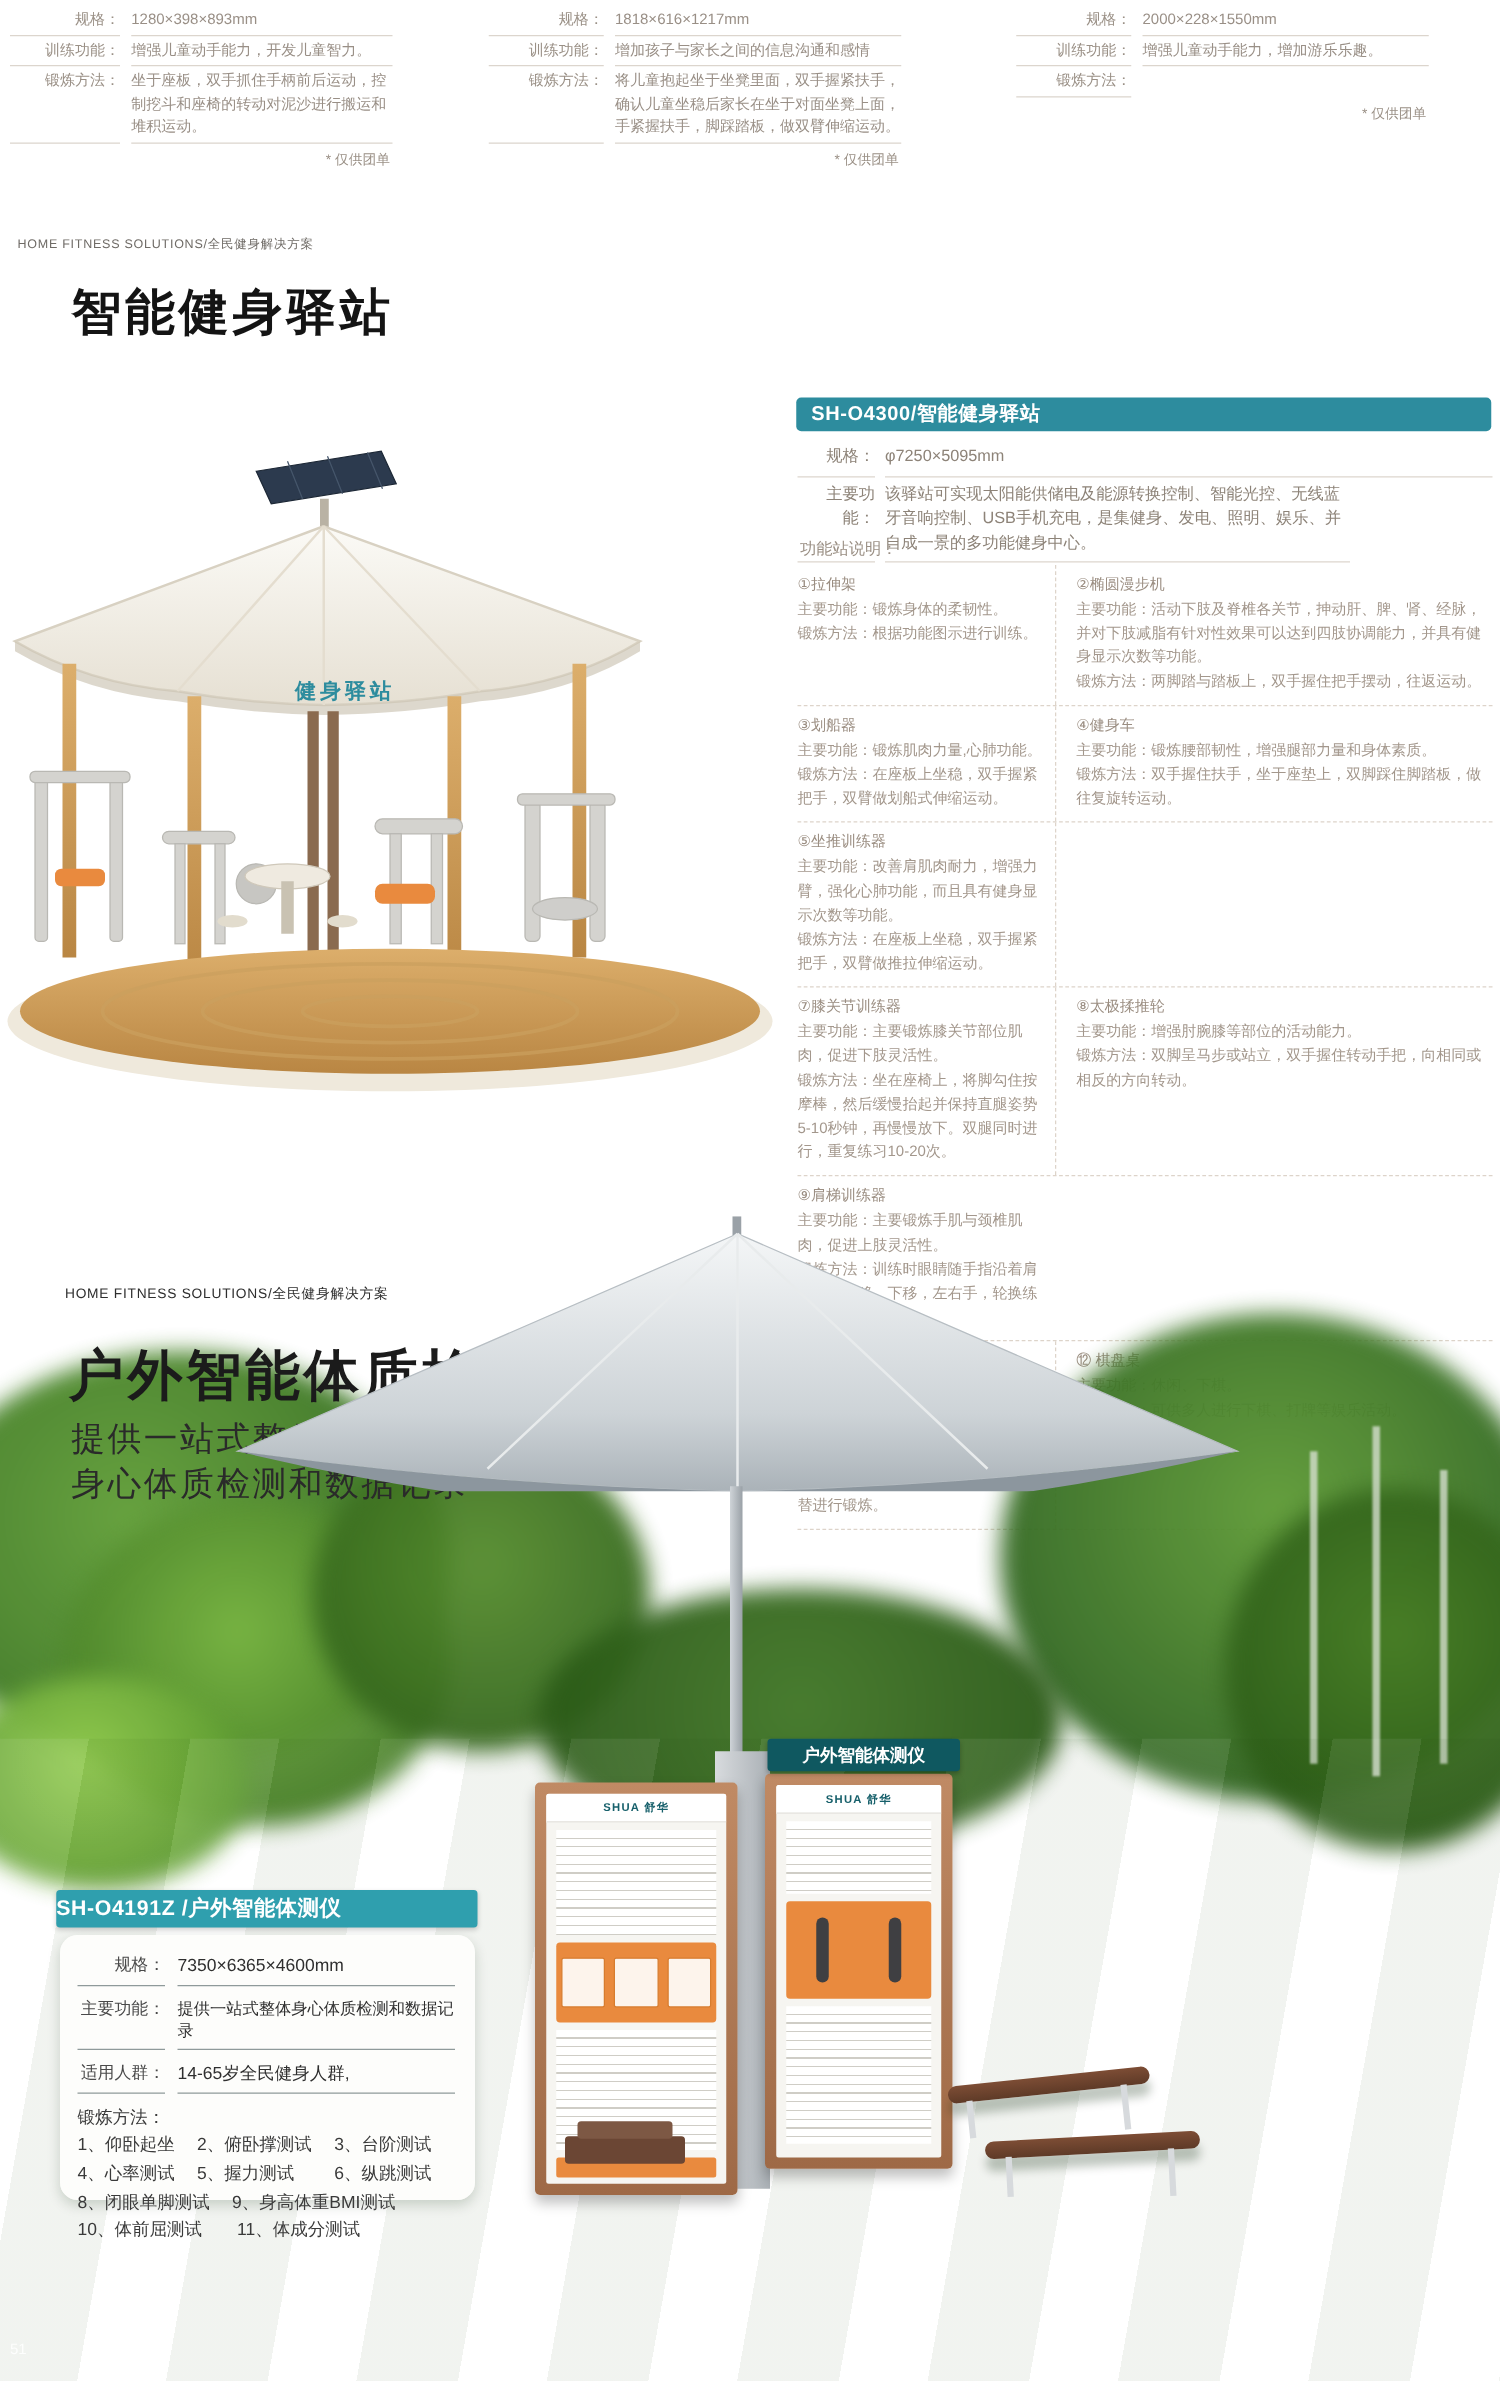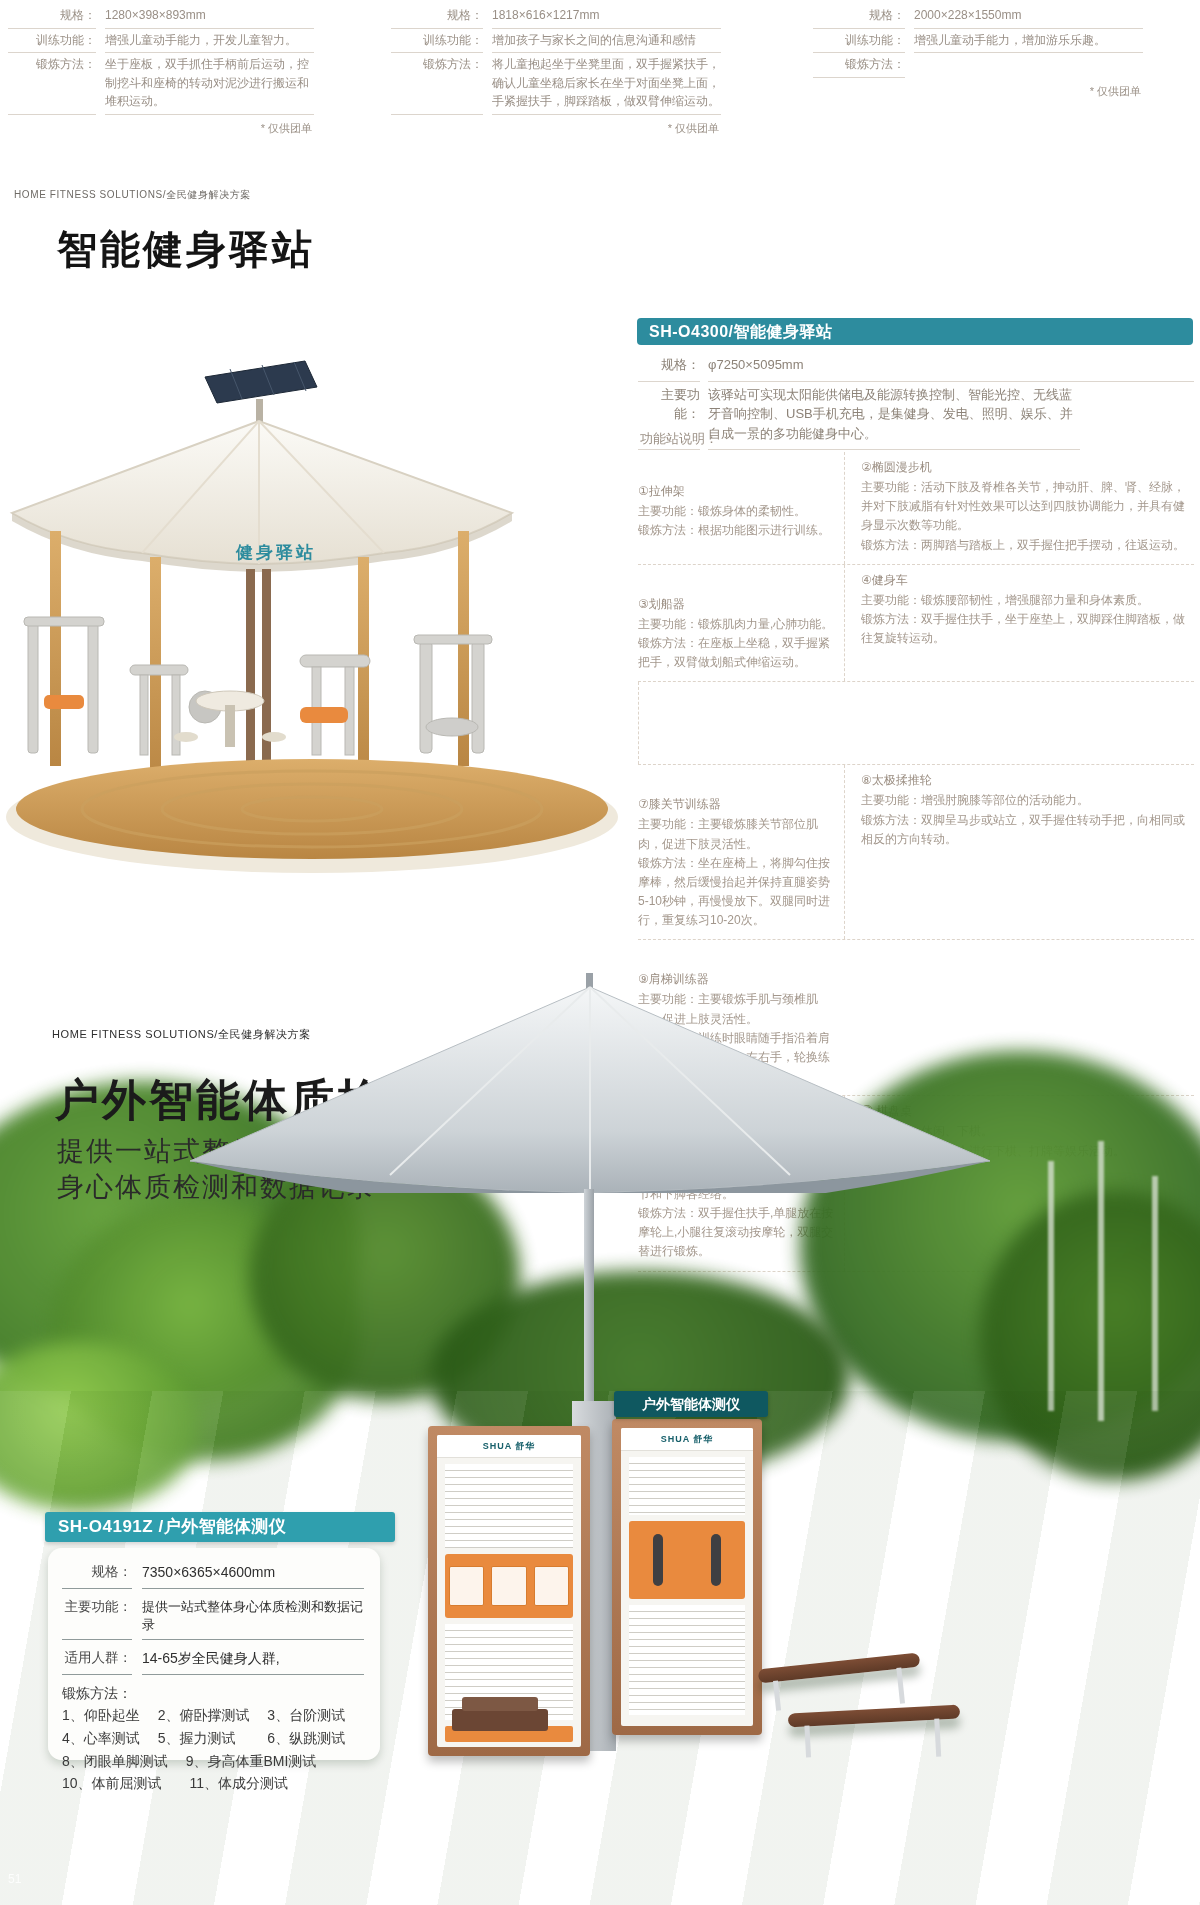--- a/index.html
+++ b/index.html
@@ -22,21 +22,21 @@
   .panel-bar{position:absolute;left:637px;top:318px;width:544px;height:27px;background:#2d8c9e;
              border-radius:4px;color:#fff;font-weight:bold;font-size:16px;line-height:27px;
              padding-left:12px;letter-spacing:.5px;}
   .p-row{display:flex;font-size:13px;line-height:1.5;color:#8d8378;}
   .pl{flex:0 0 62px;text-align:right;border-bottom:1px solid #ddd6ce;padding:3px 0 6px;}
   .pgap{flex:0 0 8px;}
   .pv{flex:1 1 auto;border-bottom:1px solid #ddd6ce;padding:3px 0 6px;color:#8d8378;}
   .stations-label{font-size:13px;color:#9a8f84;}
   .fn-grid{position:absolute;left:638px;top:452px;width:556px;font-size:12px;color:#a3978c;}
   .fn-row{display:flex;border-bottom:1px dashed #ddd4ca;}
-  .fn-left{flex:0 0 196px;padding:7px 10px 9px 0;margin-top:24px;}
+  .fn-left{flex:0 0 196px;padding:7px 10px 9px 0;}
   .fn-right{flex:1 1 auto;border-left:1px dashed #ddd4ca;padding:7px 0 9px 16px;}
   .fn-name{color:#9b8e82;margin-bottom:2px;}
   .fn-desc{white-space:pre-line;line-height:1.6;}
 
   
   .gazebo{position:absolute;left:0;top:355px;width:630px;height:520px;}
   .gazebo-sign{position:absolute;left:250px;top:540px;font-size:17px;font-weight:bold;
                color:#2d8c9e;letter-spacing:3px;}
 
   
@@ -61,21 +61,21 @@
               align-items:center;justify-content:center;font-size:9px;font-weight:bold;color:#17606b;letter-spacing:1px;}
   .chart{background:repeating-linear-gradient(180deg,#ffffff 0 2px,#ffffff 2px 6px,#cfcdc6 6px 7px);}
   .oband{background:#e98a3e;display:flex;align-items:center;justify-content:space-around;}
   .obox{width:26%;height:60%;background:#fdf4ec;border-radius:2px;border:1px solid #d77c2f;}
   .handle{width:10px;height:52px;background:#3f3f42;border-radius:5px;}
   .bench{position:absolute;height:14px;background:linear-gradient(180deg,#7d4d35,#5e3a27);border-radius:7px;box-shadow:0 10px 8px rgba(0,30,0,.25);}
   .leg{position:absolute;width:5px;background:#d7dadd;}
 
   
   .box-bar{position:absolute;left:45px;top:1512px;width:337px;height:30px;background:#2f9fae;
-           border-radius:3px;color:#fff;font-weight:bold;font-size:17px;line-height:30px;padding-left:13px;
+           border-radius:3px;color:#fff;font-weight:bold;font-size:17px;line-height:30px;
            letter-spacing:.5px;box-shadow:0 2px 4px rgba(0,0,0,.18);}
   .box-card{position:absolute;left:48px;top:1548px;width:332px;height:212px;background:rgba(253,253,251,.95);
             border-radius:14px;box-shadow:0 4px 10px rgba(0,40,0,.18);padding:12px 16px 0 14px;box-sizing:border-box;}
   .b-row{display:flex;font-size:13.5px;line-height:1.4;color:#3c3c3c;}
   .bl{flex:0 0 70px;text-align:right;border-bottom:1px solid #8f9a9a;padding:3px 0 5px;color:#4a4a4a;}
   .bgap{flex:0 0 10px;}
   .bv{flex:1 1 auto;border-bottom:1px solid #8f9a9a;padding:3px 0 5px;color:#2f2f2f;font-size:14px;}
   .b-methods{margin-top:7px;font-size:14px;color:#3a3a3a;line-height:1.62;}
   .page-num{position:absolute;left:8px;top:1872px;font-size:12px;color:rgba(255,255,255,.85);}
 </style>
@@ -244,20 +244,25 @@
         <div class="fn-desc">主要功能：锻炼肌肉力量,心肺功能。
 锻炼方法：在座板上坐稳，双手握紧把手，双臂做划船式伸缩运动。</div>
       </div>
       <div class="fn-right">
         <div class="fn-name">④健身车</div>
         <div class="fn-desc">主要功能：锻炼腰部韧性，增强腿部力量和身体素质。
 锻炼方法：双手握住扶手，坐于座垫上，双脚踩住脚踏板，做往复旋转运动。</div>
       </div>
     </div>
     <div class="fn-row" style="min-height:82px;">
+      <div class="fn-left">
+        <div class="fn-name">⑤坐推训练器</div>
+        <div class="fn-desc">主要功能：改善肩肌肉耐力，增强力臂，强化心肺功能，而且具有健身显示次数等功能。
+锻炼方法：在座板上坐稳，双手握紧把手，双臂做推拉伸缩运动。</div>
+      </div>
       <div class="fn-right"></div>
     </div>
     <div class="fn-row" style="min-height:104px;">
       <div class="fn-left">
         <div class="fn-name">⑦膝关节训练器</div>
         <div class="fn-desc">主要功能：主要锻炼膝关节部位肌肉，促进下肢灵活性。
 锻炼方法：坐在座椅上，将脚勾住按摩棒，然后缓慢抬起并保持直腿姿势5-10秒钟，再慢慢放下。双腿同时进行，重复练习10-20次。</div>
       </div>
       <div class="fn-right">
         <div class="fn-name">⑧太极揉推轮</div>

